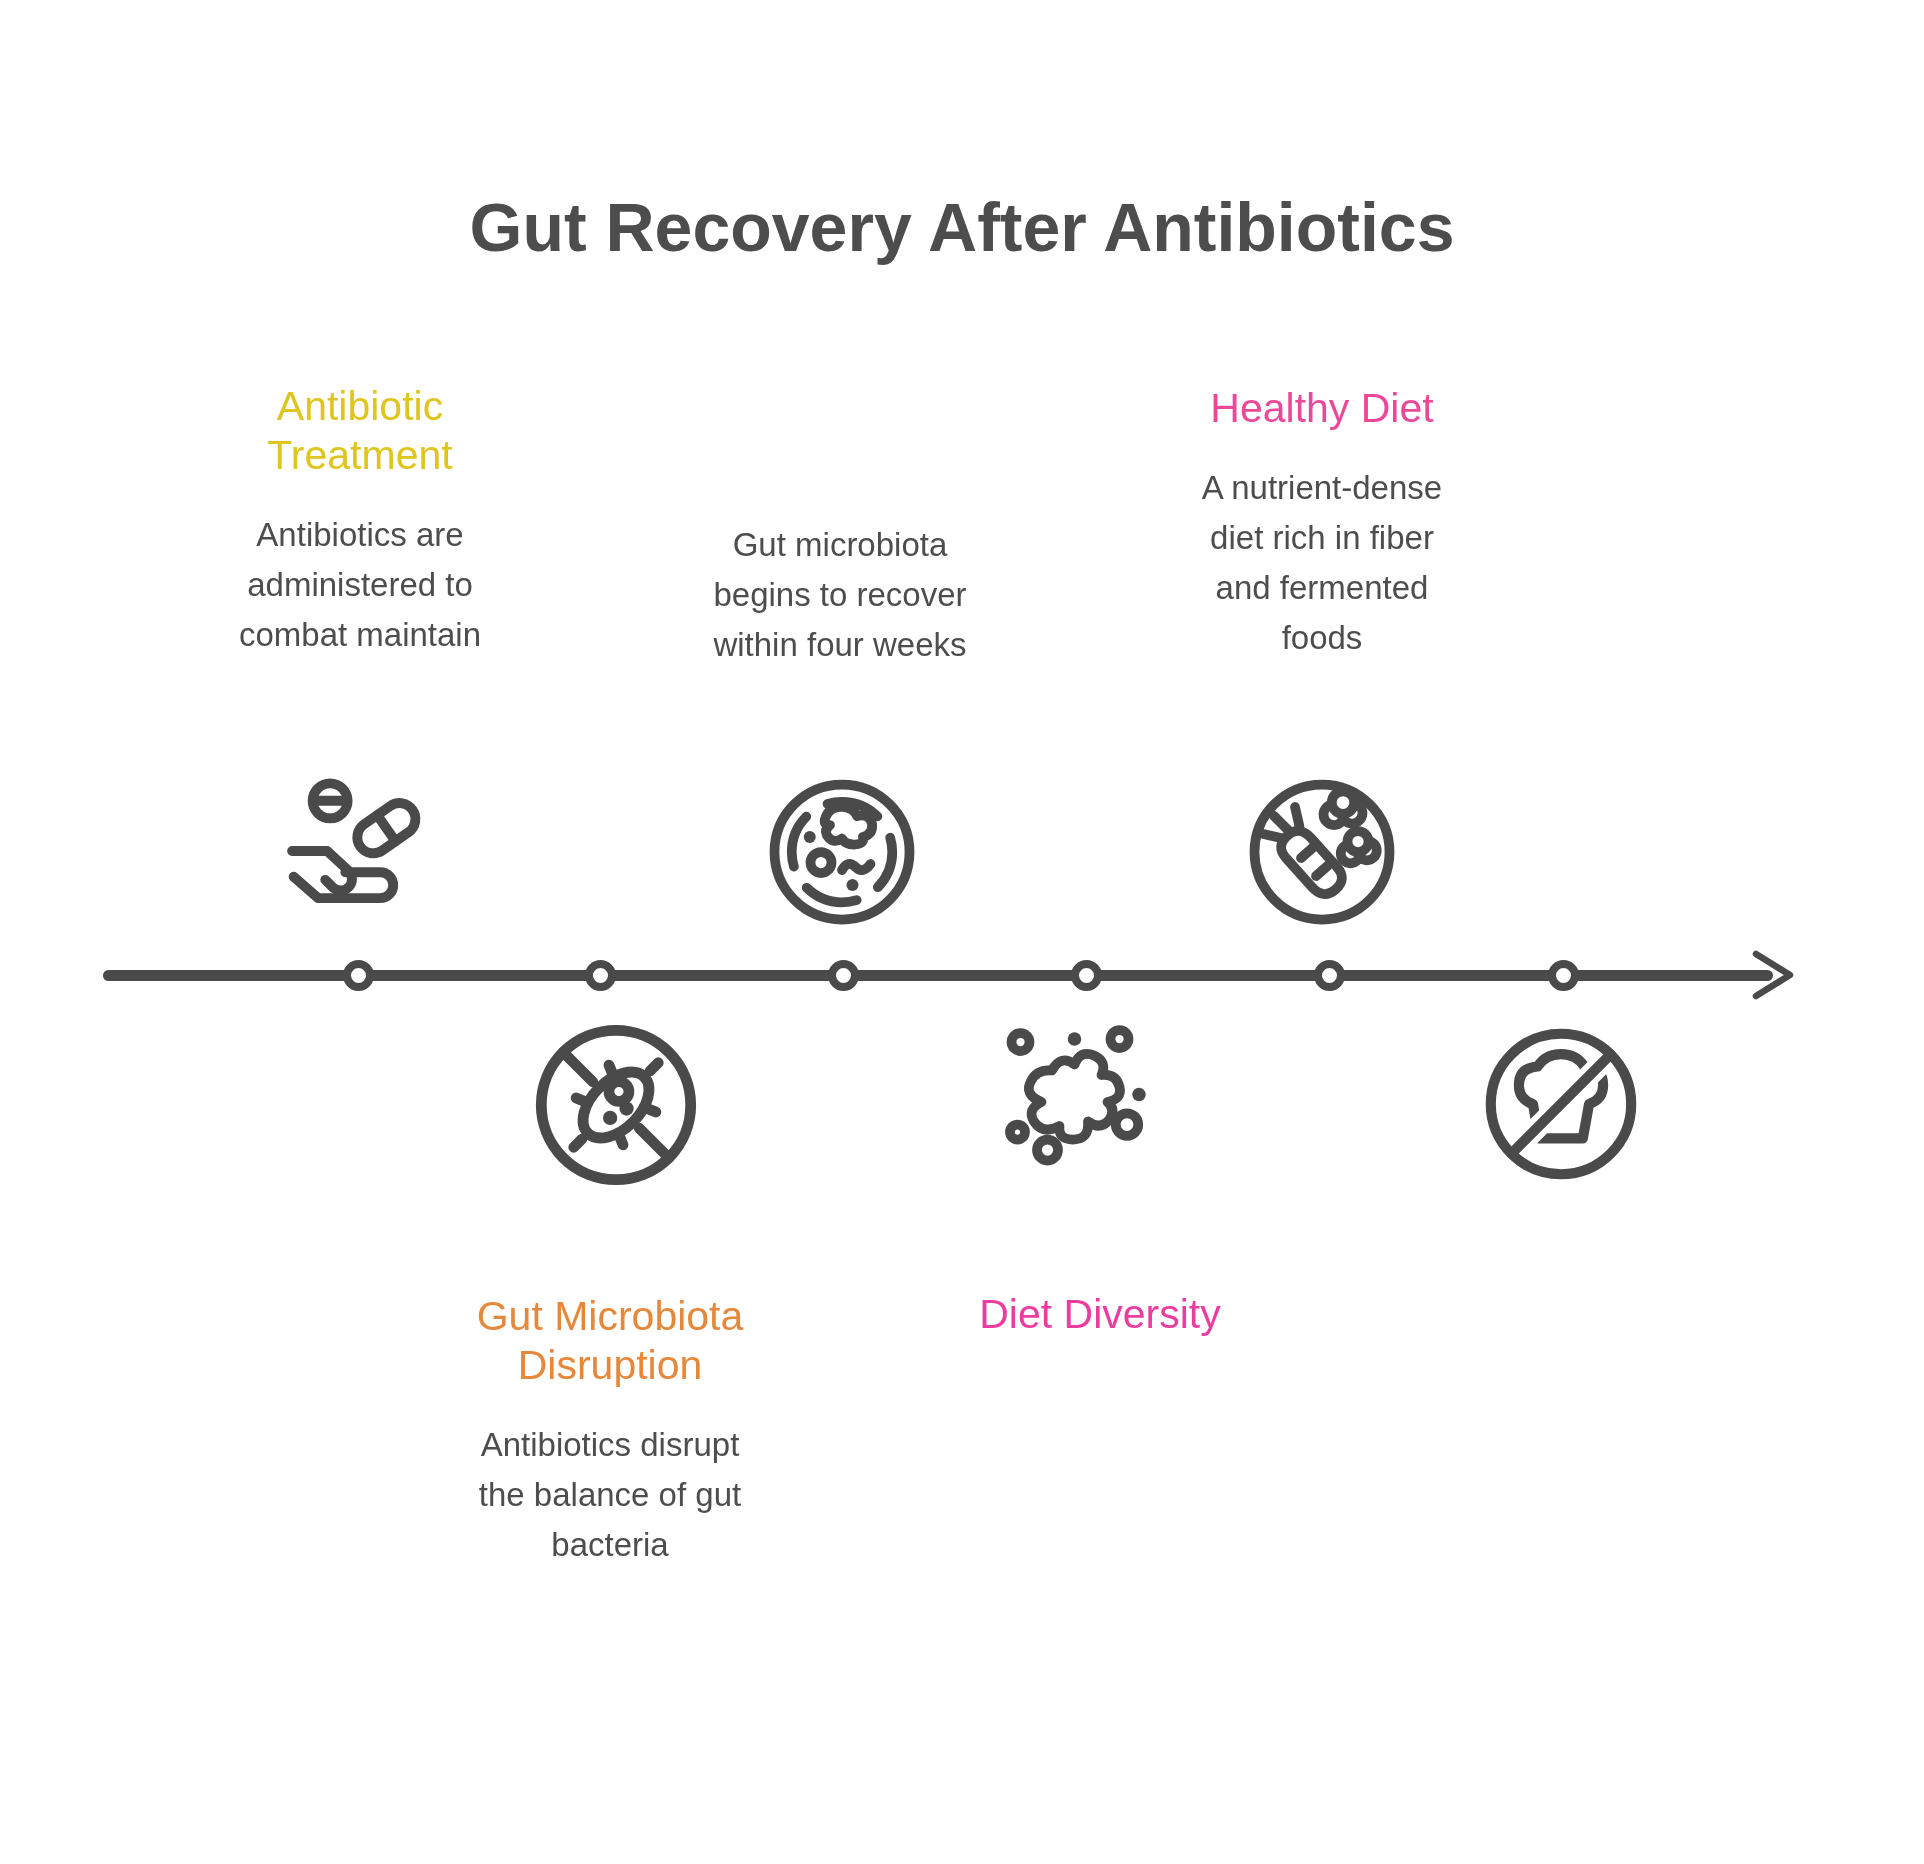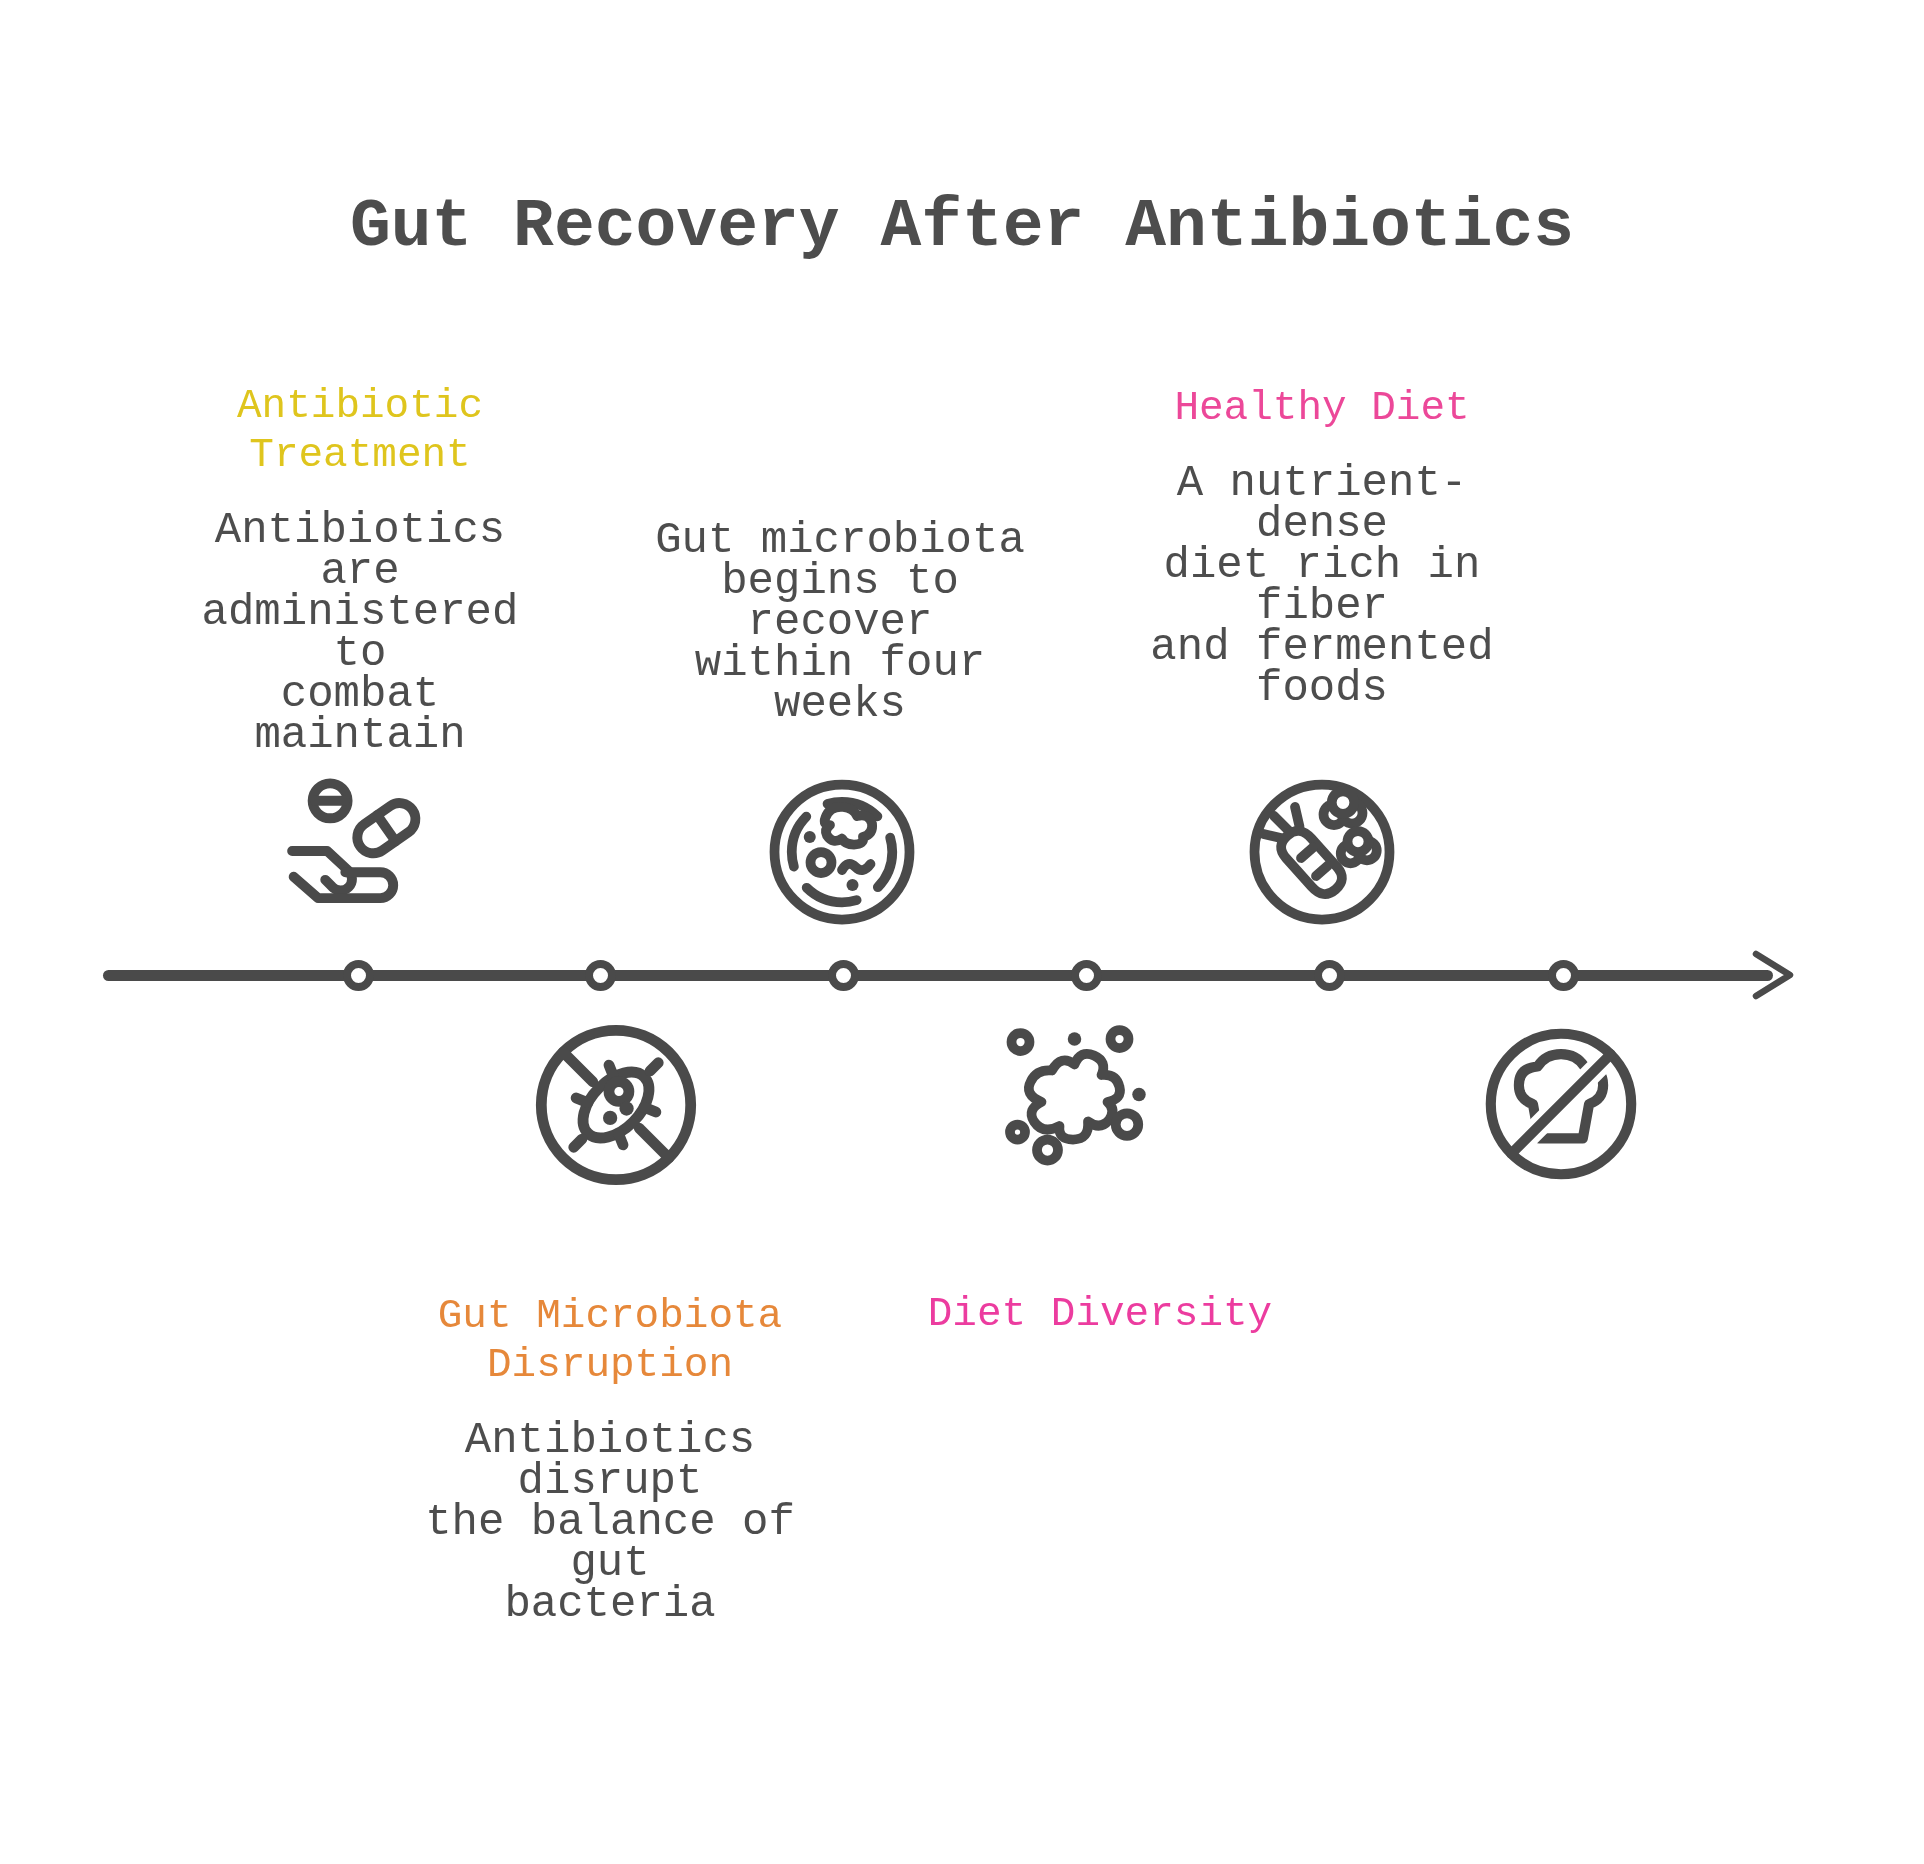--- a/index.html
+++ b/index.html
@@ -1,21 +1,21 @@
 <!DOCTYPE html>
 <html><head>
 <meta charset="utf-8">
 <style>
   html, body { margin: 0; padding: 0; background: #ffffff; }
   .canvas {
     position: relative;
     width: 1924px;
     height: 1864px;
     background: #ffffff;
-    font-family: Liberation Mono, monospace;
+    font-family: Liberation Sans, sans-serif;
     overflow: hidden;
   }
   .main-title {
     position: absolute;
     left: 0; right: 0;
     top: 188px;
     margin: 0;
     text-align: center;
     font-size: 68px;
     font-weight: 700;
@@ -31,22 +31,22 @@
   .block h2 {
     margin: 0 0 30px 0;
     font-size: 41px;
     line-height: 49px;
     font-weight: 400;
     color: #4D4D4D;
     white-space: pre-line;
   }
   .block p {
     margin: 0;
-    font-size: 44px;
-    line-height: 41px;
+    font-size: 33px;
+    line-height: 50px;
     font-weight: 400;
     color: #4D4D4D;
     white-space: pre-line;
   }
   .tl-line {
     position: absolute;
     left: 103px;
     top: 970px;
     width: 1670px;
     height: 11px;

